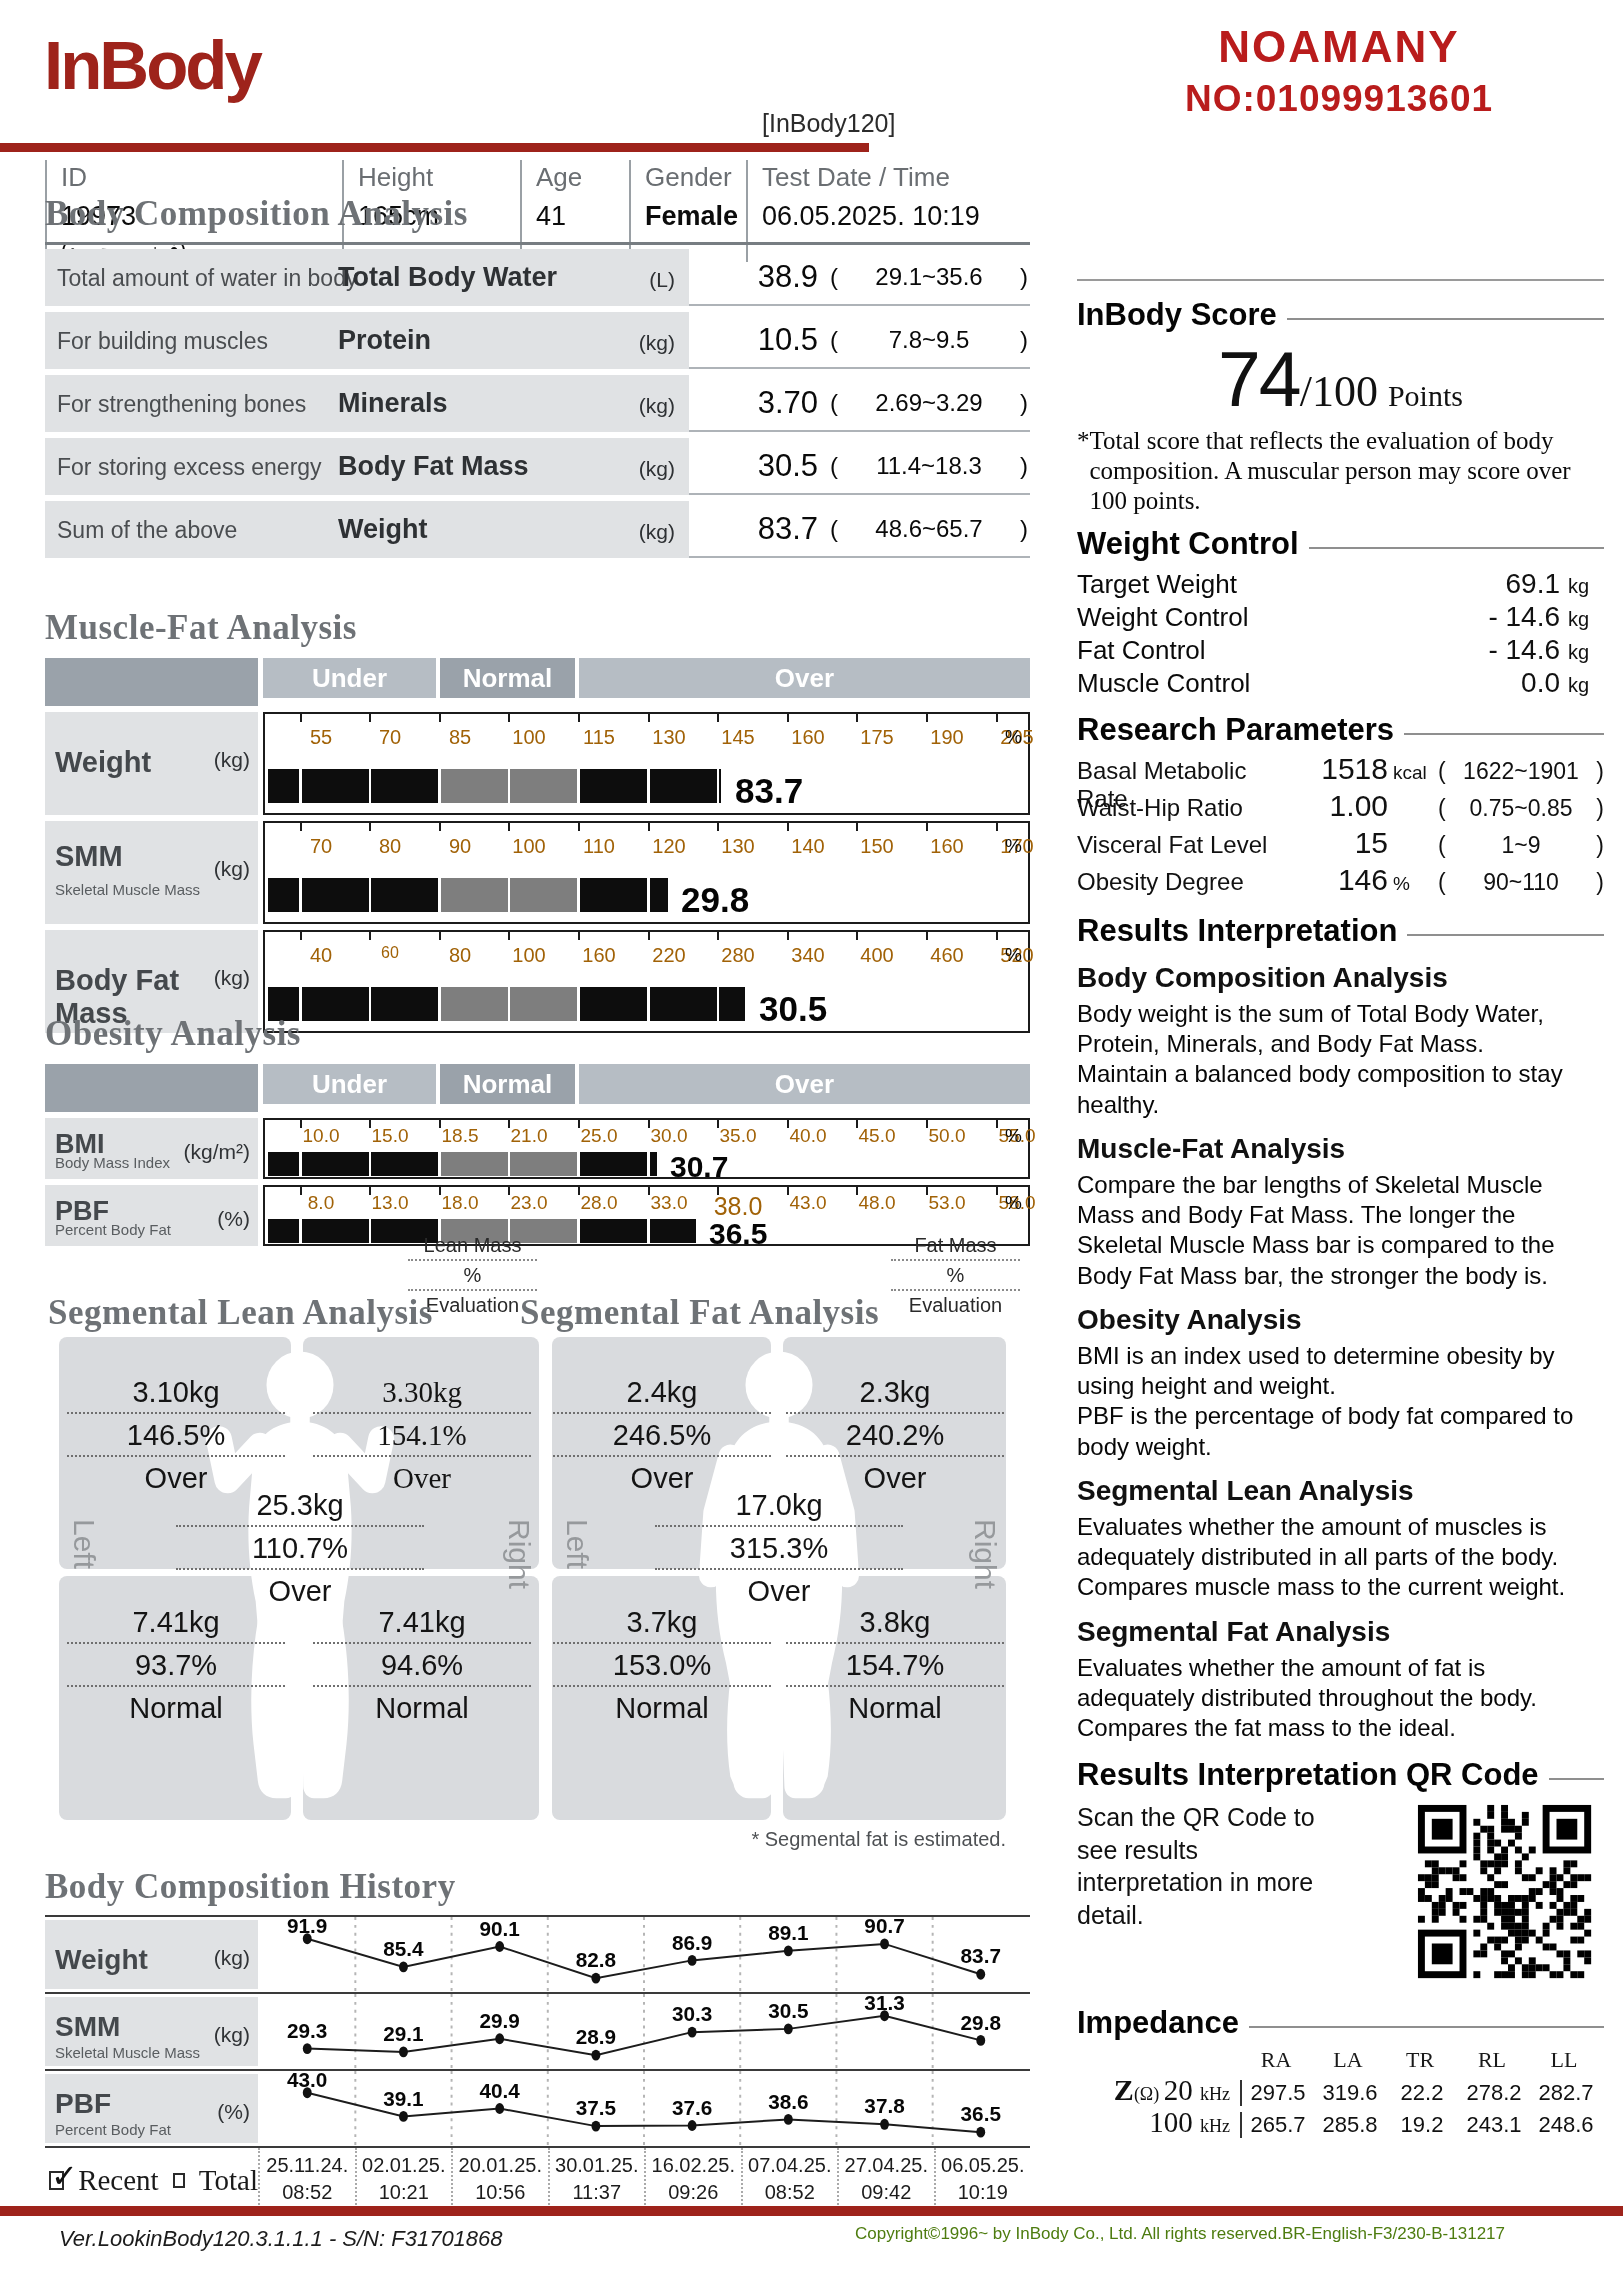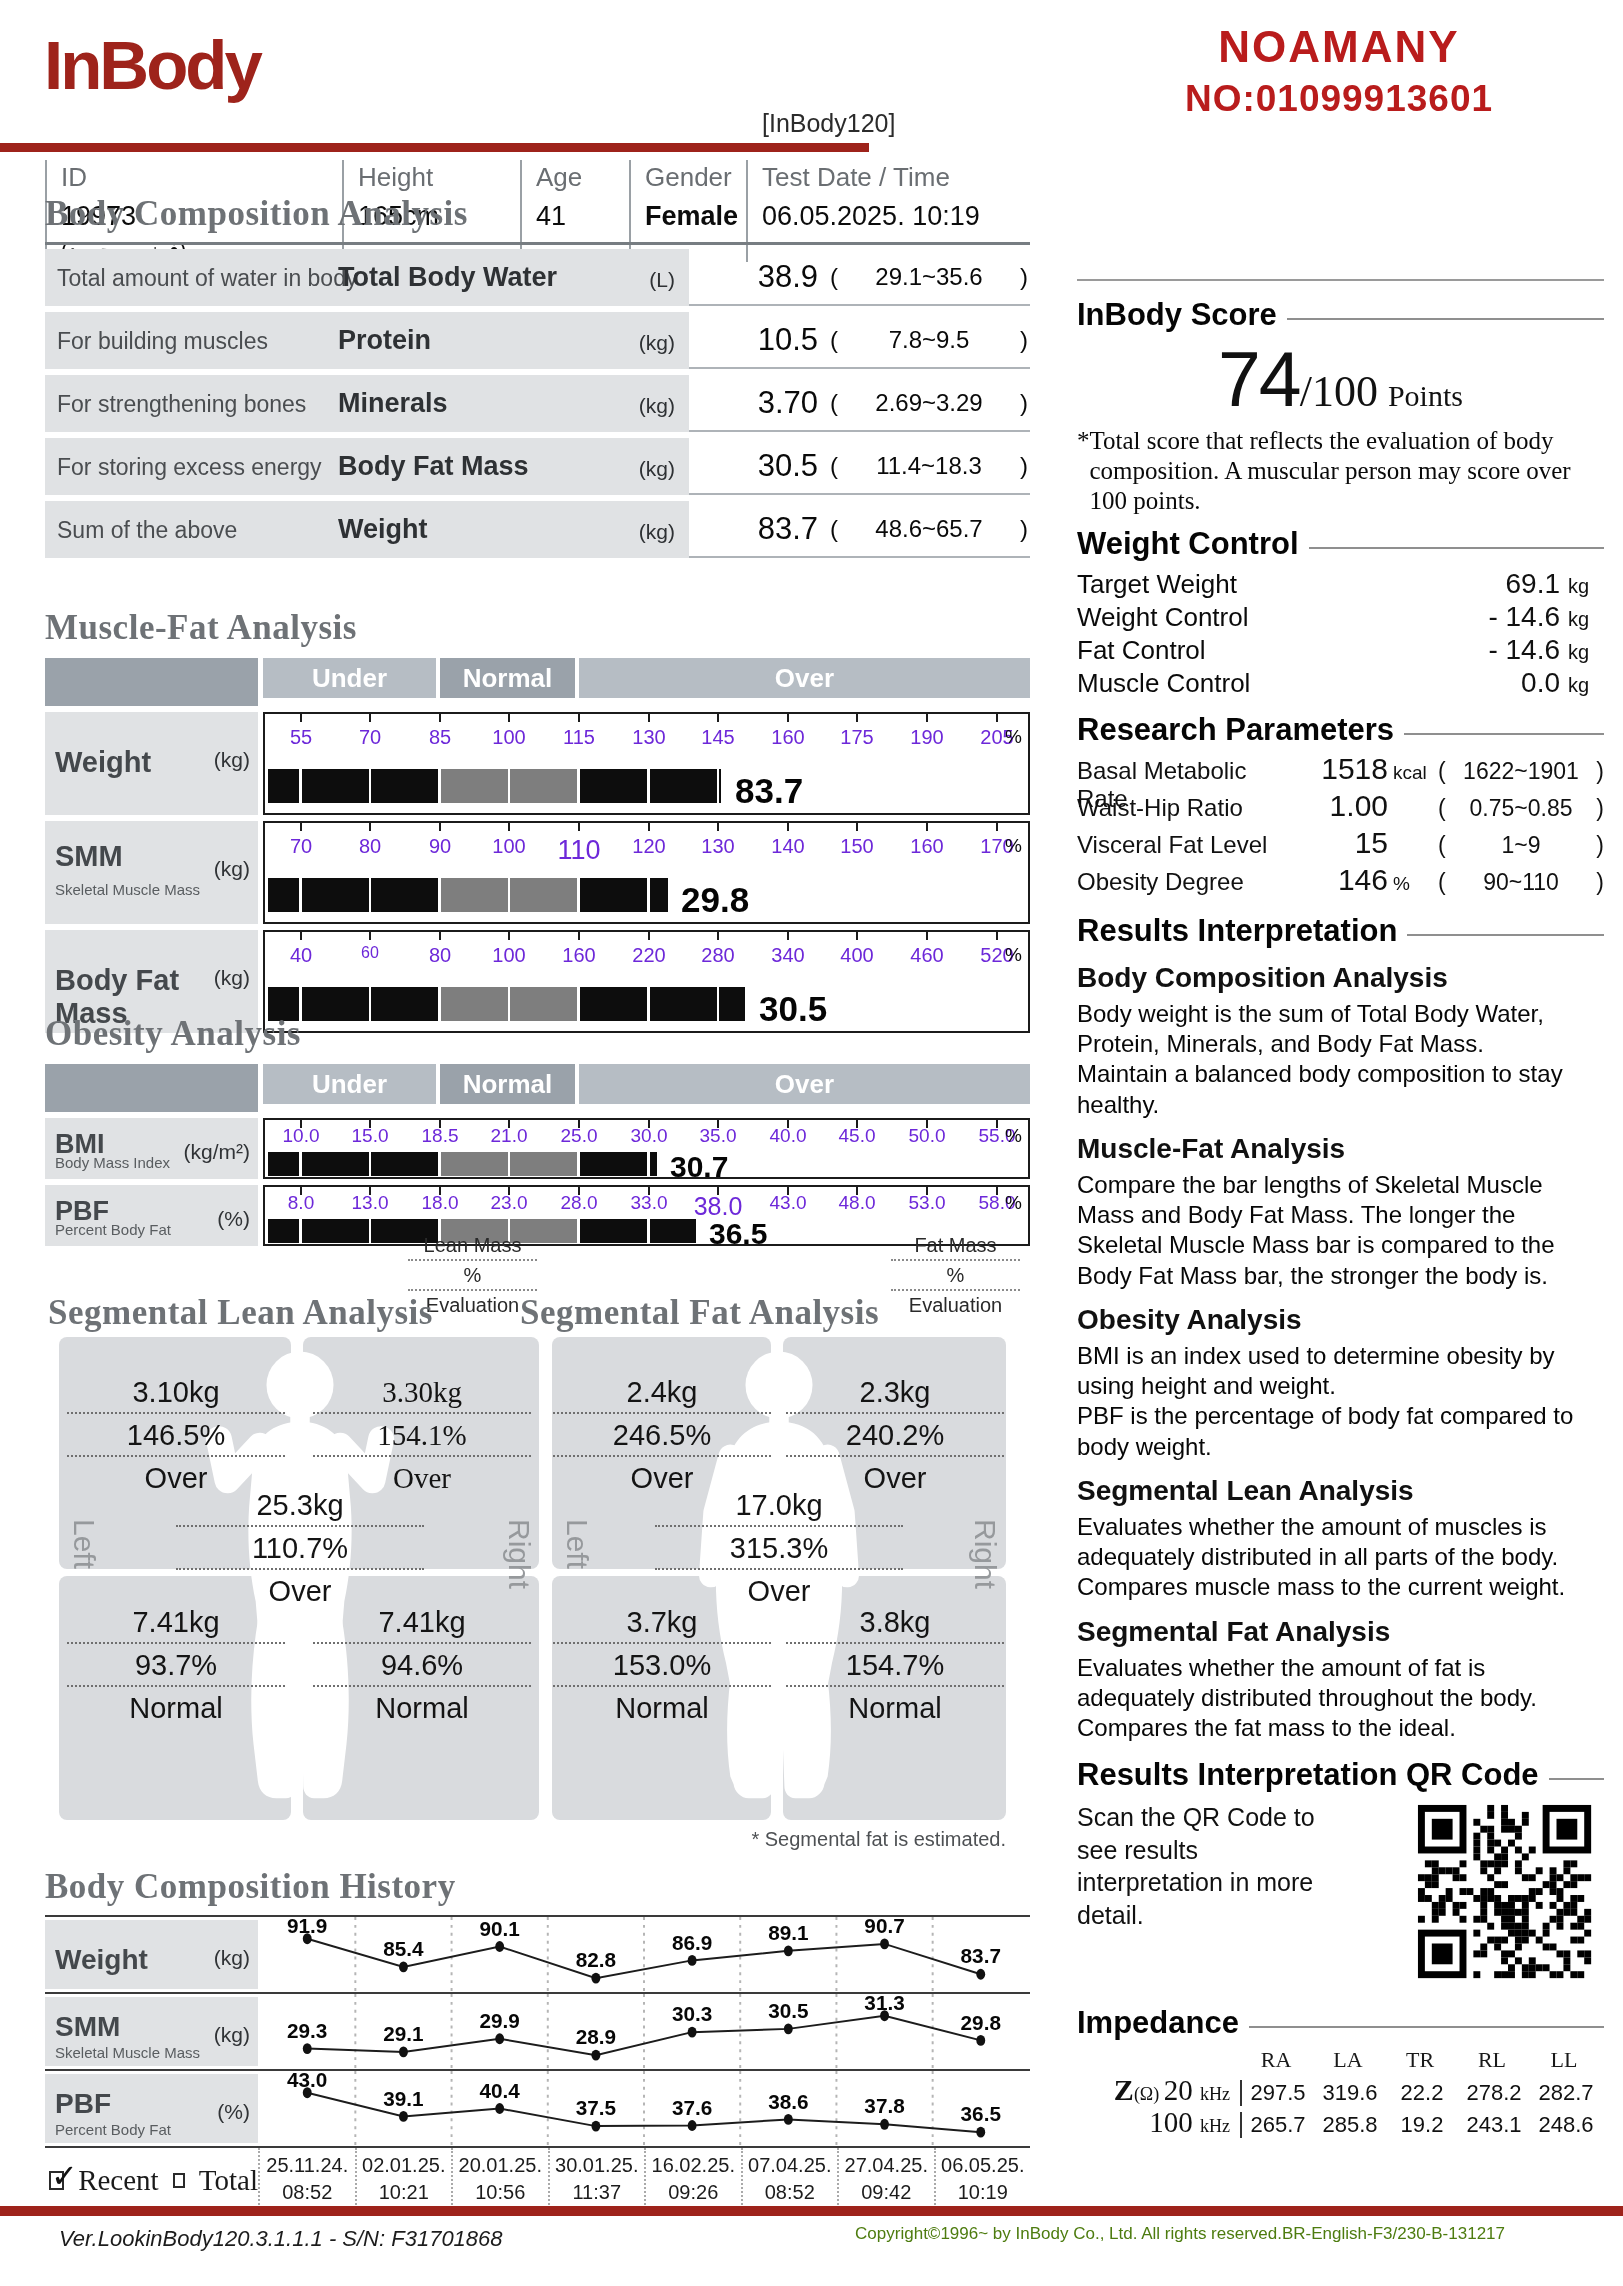--- a/index.html
+++ b/index.html
@@ -51,21 +51,21 @@
   .band-plot { position:relative; width:767px; }
   .band-seg { position:absolute; top:0; height:40px; color:#fff; font-size:26px; font-weight:bold;
               display:flex; align-items:center; justify-content:center; }
   .bar-row { margin-top:6px; display:flex; }
   .bar-label { width:213px; background:#e0e2e4; margin-right:5px; position:relative; }
   .bar-label .big { position:absolute; left:10px; font-weight:bold; color:#44484c; }
   .bar-label .sub { position:absolute; left:10px; font-size:15px; color:#595d60; }
   .bar-label .unit { position:absolute; right:8px; font-size:21px; color:#303336; }
   .bar-plot { position:relative; width:767px; background:#fff; border:2px solid #1b1b1b; }
   .tickmark { position:absolute; top:0; width:2px; background:#1b1b1b; }
-  .ticklabel { position:absolute; transform:translateX(-50%); font-size:20px; color:#6d28d9; }
+  .ticklabel { position:absolute; transform:translateX(-50%); font-size:20px; color:#a16207;margin-left:20px; }
   .pctlabel { position:absolute; right:6px; font-size:19px; color:#0a0a0a; }
   .barseg { position:absolute; }
   .barval { position:absolute; font-weight:bold; color:#050505; }
 
   
   .seg-legend { width:129px; text-align:center; font-size:20px; color:#2a2a2a; }
   .seg-legend div { padding-bottom:2px; }
   .seg-legend .dot { border-bottom:2px dotted #8a8a8a; margin-bottom:3px; }
   .seg-box { background:#d9dbde; border-radius:8px; position:absolute; }
   .seg-part { position:absolute; text-align:center; z-index:3; color:#141414; }
@@ -306,21 +306,21 @@
         <div class="bar-plot">
           <div class="tickmark" style="left: 35px; height: 8px;"></div>
           <div class="ticklabel" style="left: 36px; top: 12px; font-size: 20px;">70</div>
           <div class="tickmark" style="left: 104px; height: 8px;"></div>
           <div class="ticklabel" style="left: 105px; top: 12px; font-size: 20px;">80</div>
           <div class="tickmark" style="left: 174px; height: 8px;"></div>
           <div class="ticklabel" style="left: 175px; top: 12px; font-size: 20px;">90</div>
           <div class="tickmark" style="left: 243px; height: 8px;"></div>
           <div class="ticklabel" style="left: 244px; top: 12px; font-size: 20px;">100</div>
           <div class="tickmark" style="left: 313px; height: 8px;"></div>
-          <div class="ticklabel" style="left: 314px; top: 12px; font-size: 27px;">110</div>
+          <div class="ticklabel" style="left: 314px; top: 12px; font-size: 20px;">110</div>
           <div class="tickmark" style="left: 383px; height: 8px;"></div>
           <div class="ticklabel" style="left: 384px; top: 12px; font-size: 20px;">120</div>
           <div class="tickmark" style="left: 452px; height: 8px;"></div>
           <div class="ticklabel" style="left: 453px; top: 12px; font-size: 20px;">130</div>
           <div class="tickmark" style="left: 522px; height: 8px;"></div>
           <div class="ticklabel" style="left: 523px; top: 12px; font-size: 20px;">140</div>
           <div class="tickmark" style="left: 591px; height: 8px;"></div>
           <div class="ticklabel" style="left: 592px; top: 12px; font-size: 20px;">150</div>
           <div class="tickmark" style="left: 661px; height: 8px;"></div>
           <div class="ticklabel" style="left: 662px; top: 12px; font-size: 20px;">160</div>

